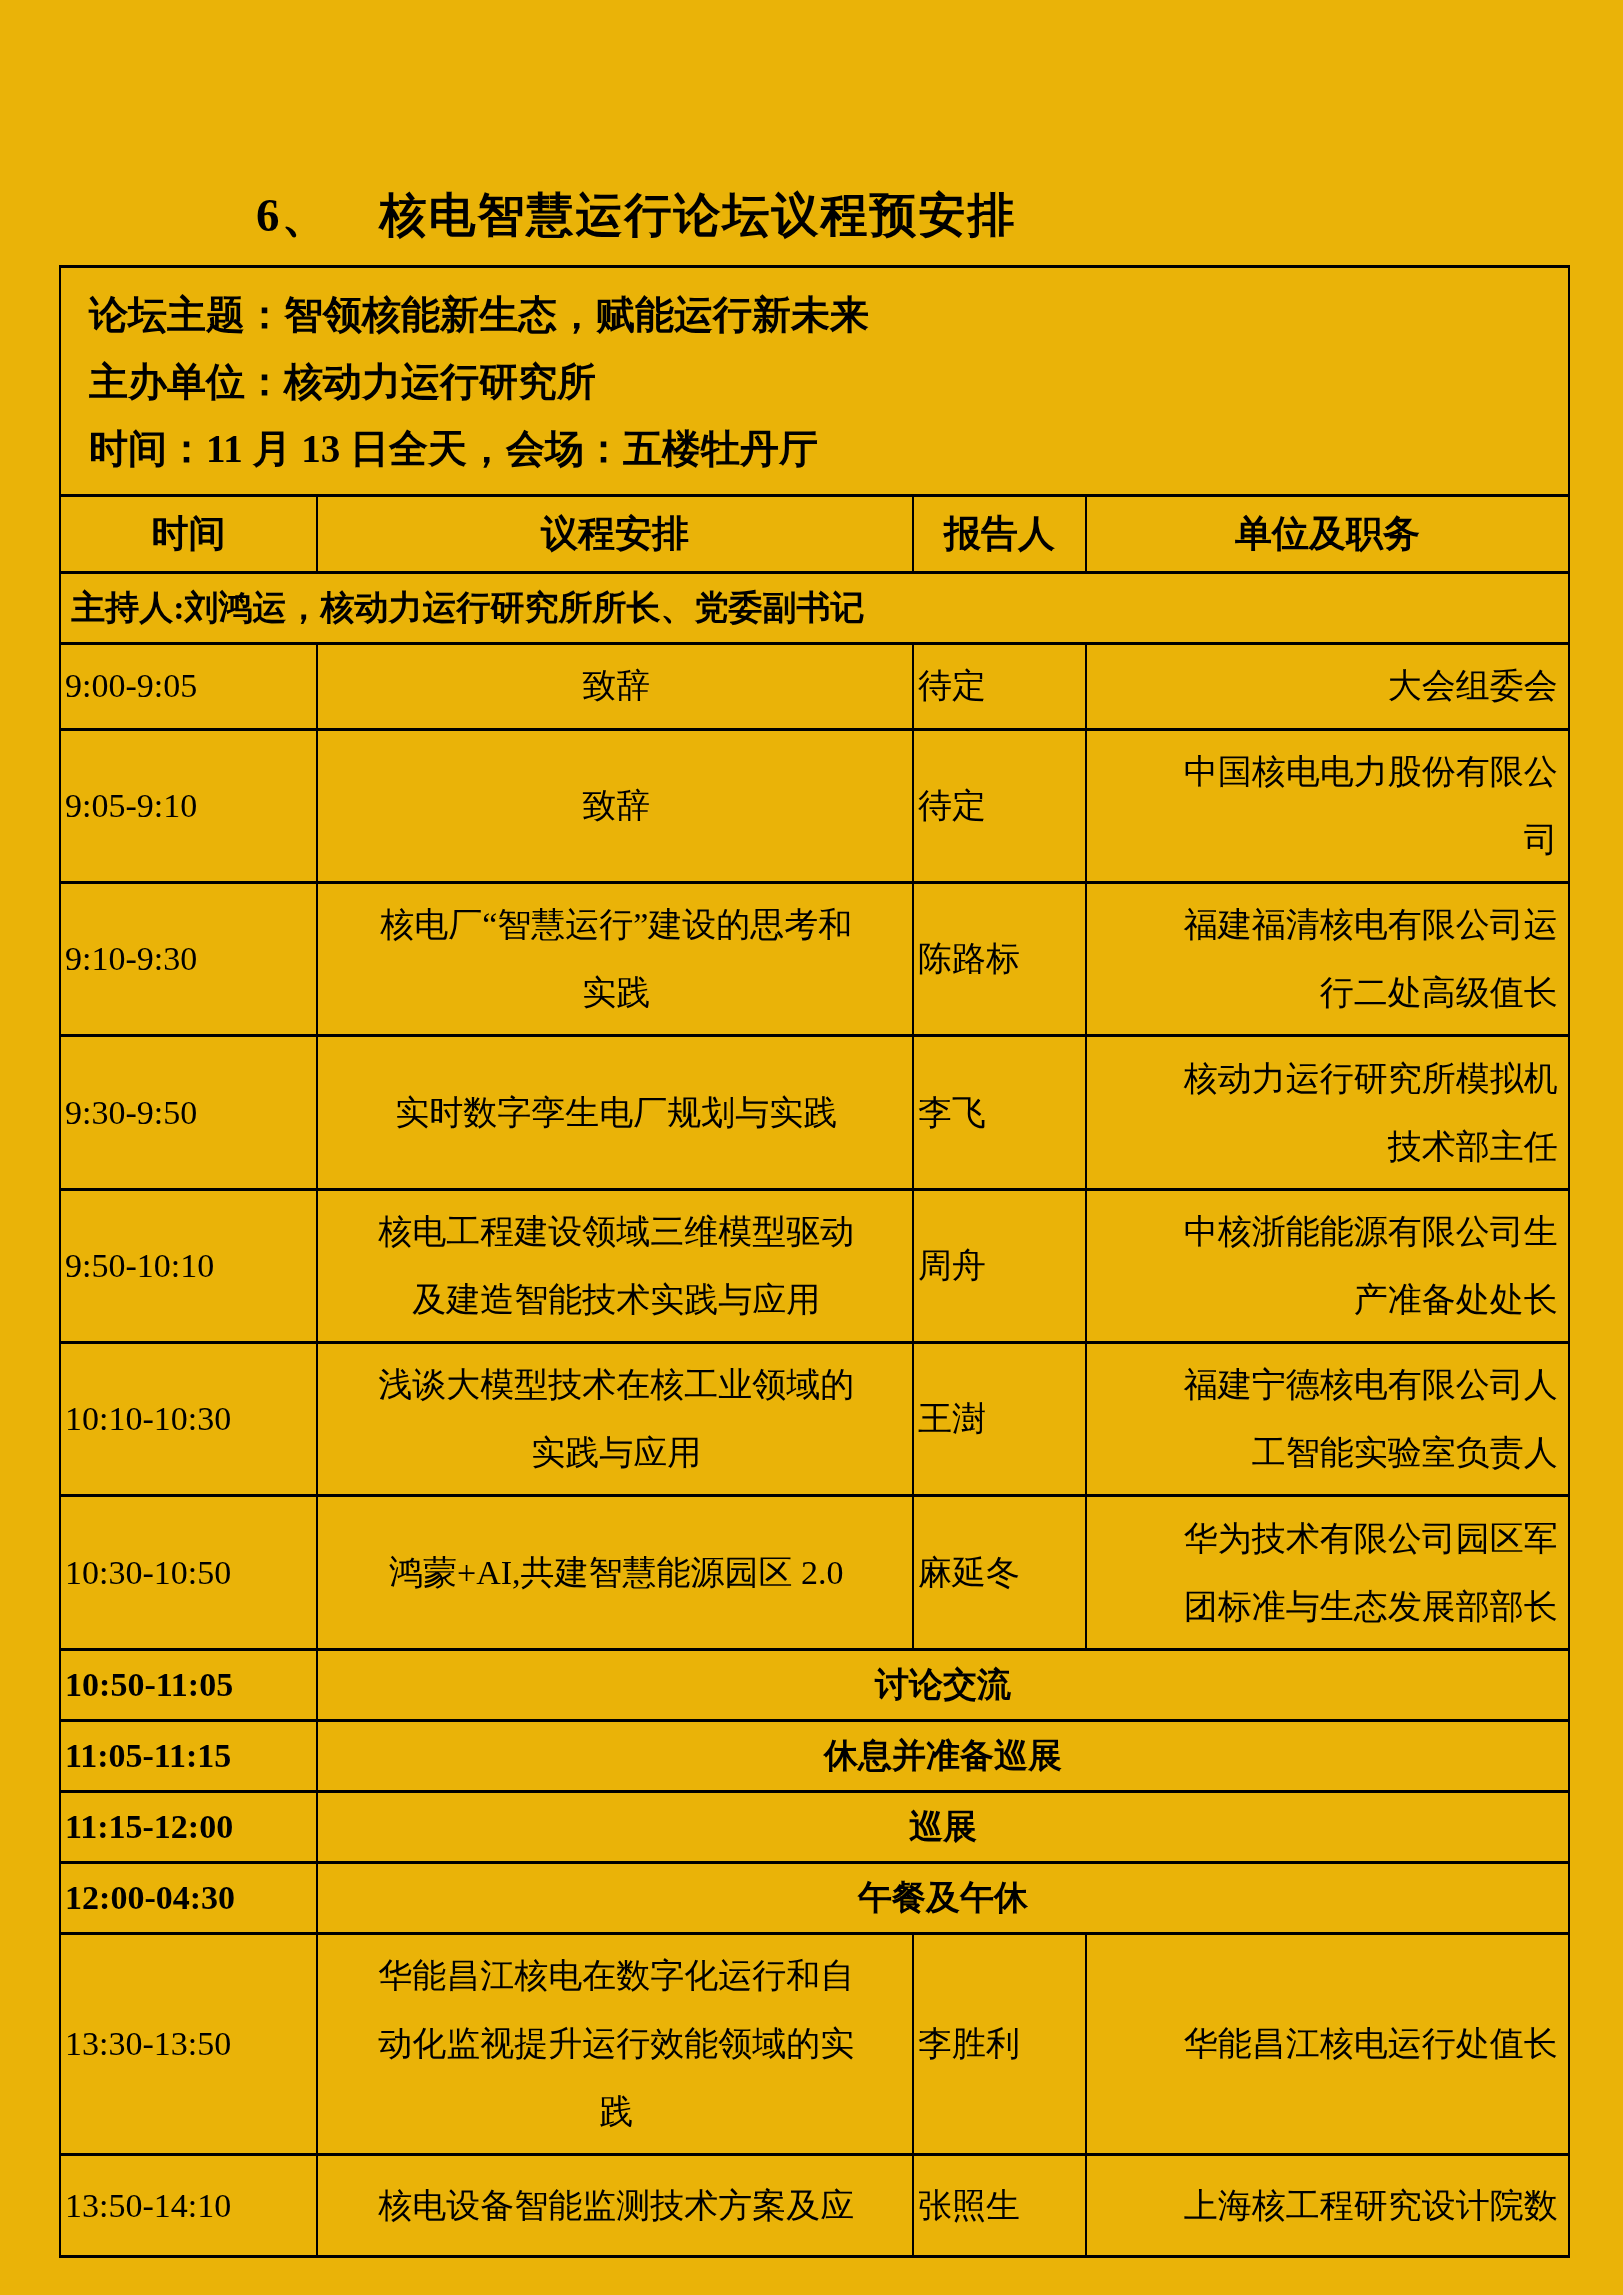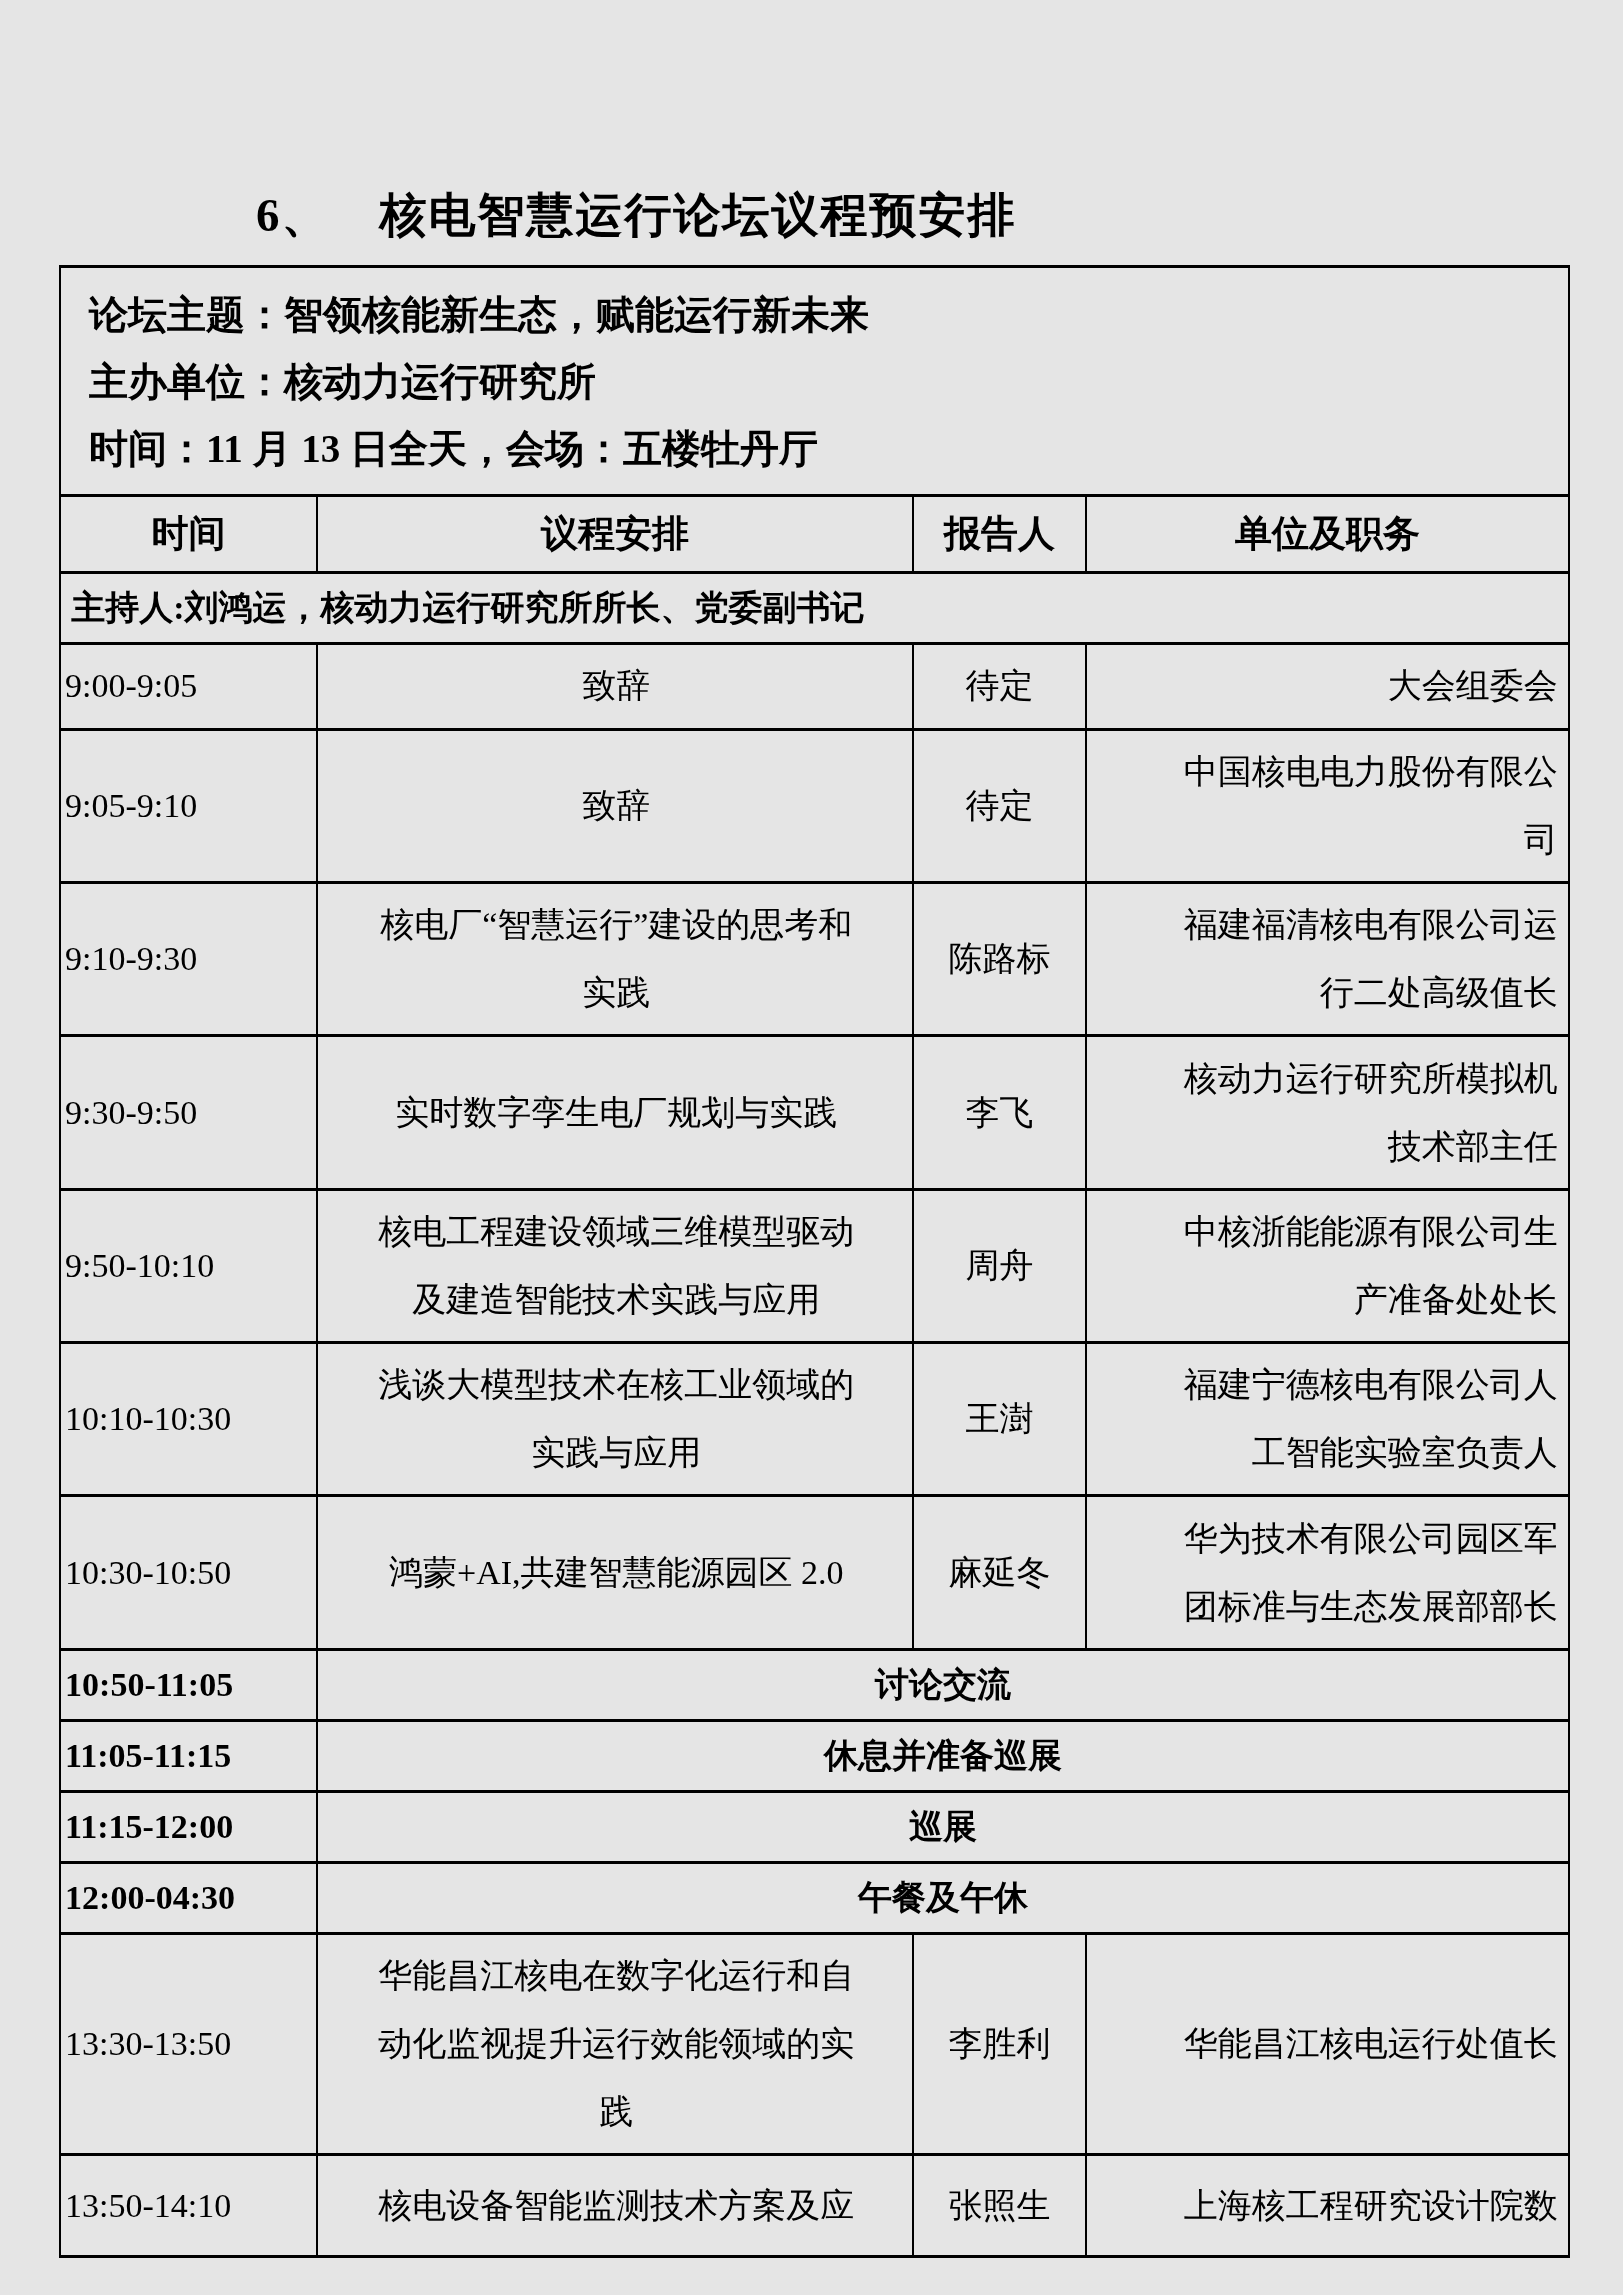--- a/index.html
+++ b/index.html
@@ -1,20 +1,20 @@
 <!DOCTYPE html>
 <html style="font-size:8.2px"><head>
 <meta charset="utf-8">
 <style>
   html, body { margin: 0; padding: 0; background: #ffffff; }
   .page {
     position: relative;
     width: 1623px;
     height: 2295px;
-    background: #e5e5e5;
+    background: #eab308;
     color: #000000;
     font-family: "Liberation Serif", "DejaVu Serif", serif;
     overflow: hidden;
     box-sizing: border-box;
     padding: 184px 56px 0 59px;
   }
   .doc-title {
     font-size: 47px;
     font-weight: bold;
     margin: 0 0 18.4px 197px;
@@ -64,21 +64,21 @@
   tr.host-row td {
     height: 69px;
     font-weight: bold;
     text-align: left;
     padding: 0 10.2px;
     white-space: nowrap;
   }
   td.c-time { text-align: left; padding: 0 4.1px; white-space: nowrap; }
   td.c-time.bold { font-weight: bold; margin-left: 16px; }
   td.c-topic { text-align: center; padding: 7.2px 12.8px 7.2px 15.3px; white-space: pre-line; }
-  td.c-speaker { text-align: center; padding: 0 4.1px; }
+  td.c-speaker { text-align: left; padding: 0 4.1px; }
   td.c-unit { text-align: right; padding: 7.2px 10.2px 7.2px 18px; white-space: pre-line; }
   td.c-activity { text-align: center; font-weight: bold; padding: 0 26px; }
 
   tr.r-short  { height: 74px; }
   tr.r-tall   { height: 135px; }
   tr.r-mini   { height: 66px; }
   tr.r-triple { height: 204px; }
   tr.r-last   { height: 102px; }
 </style>
 </head>

